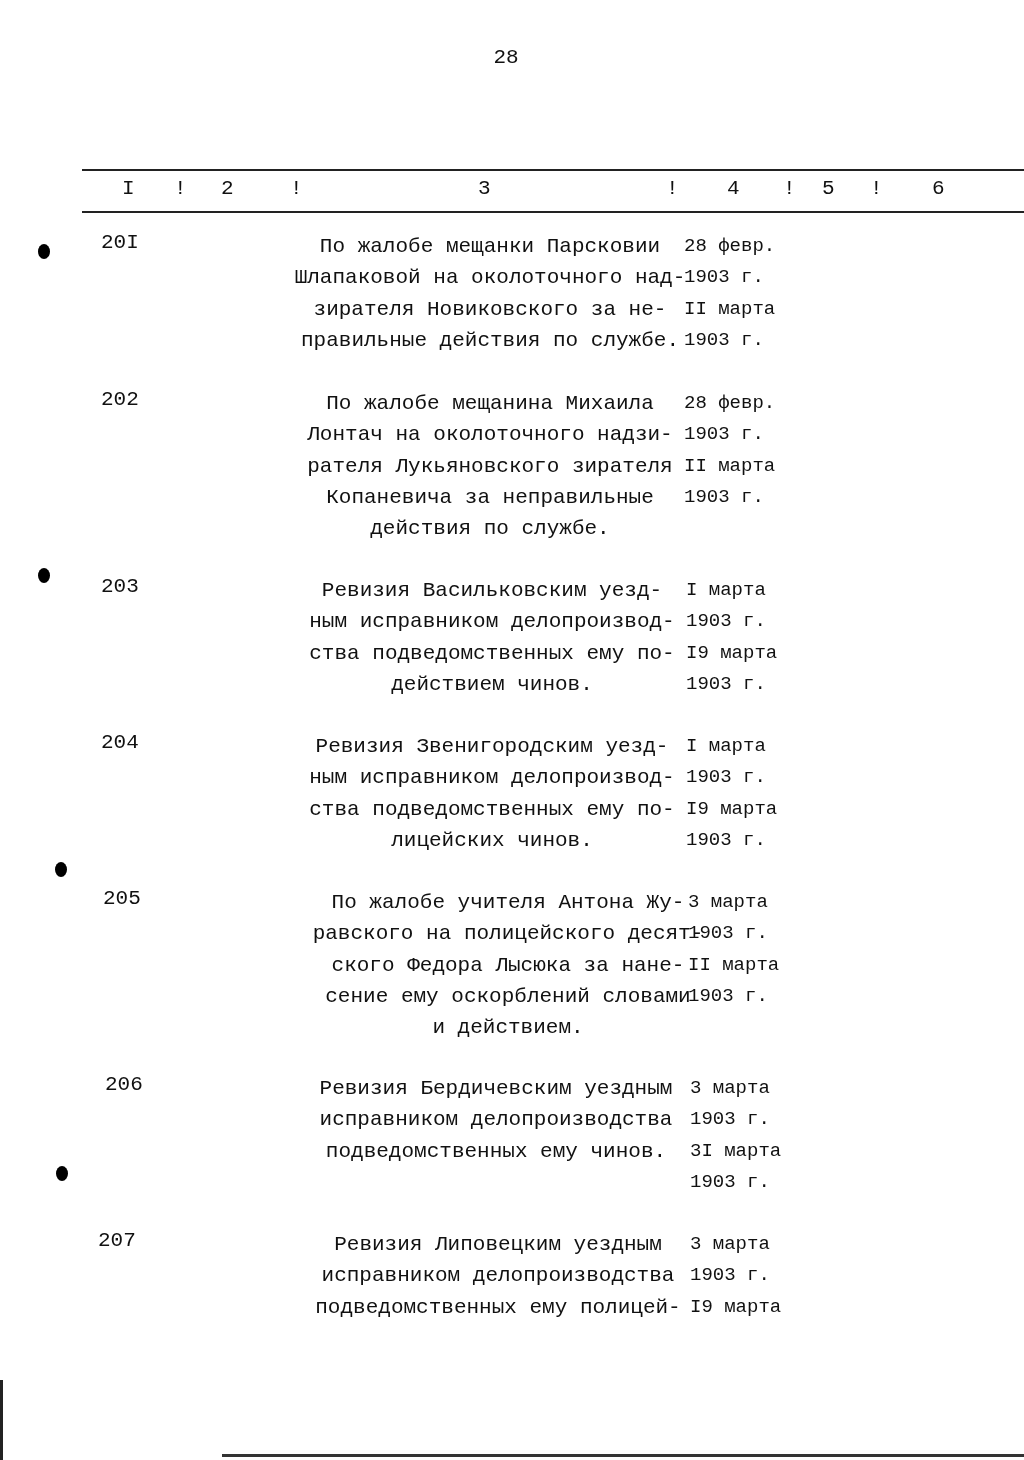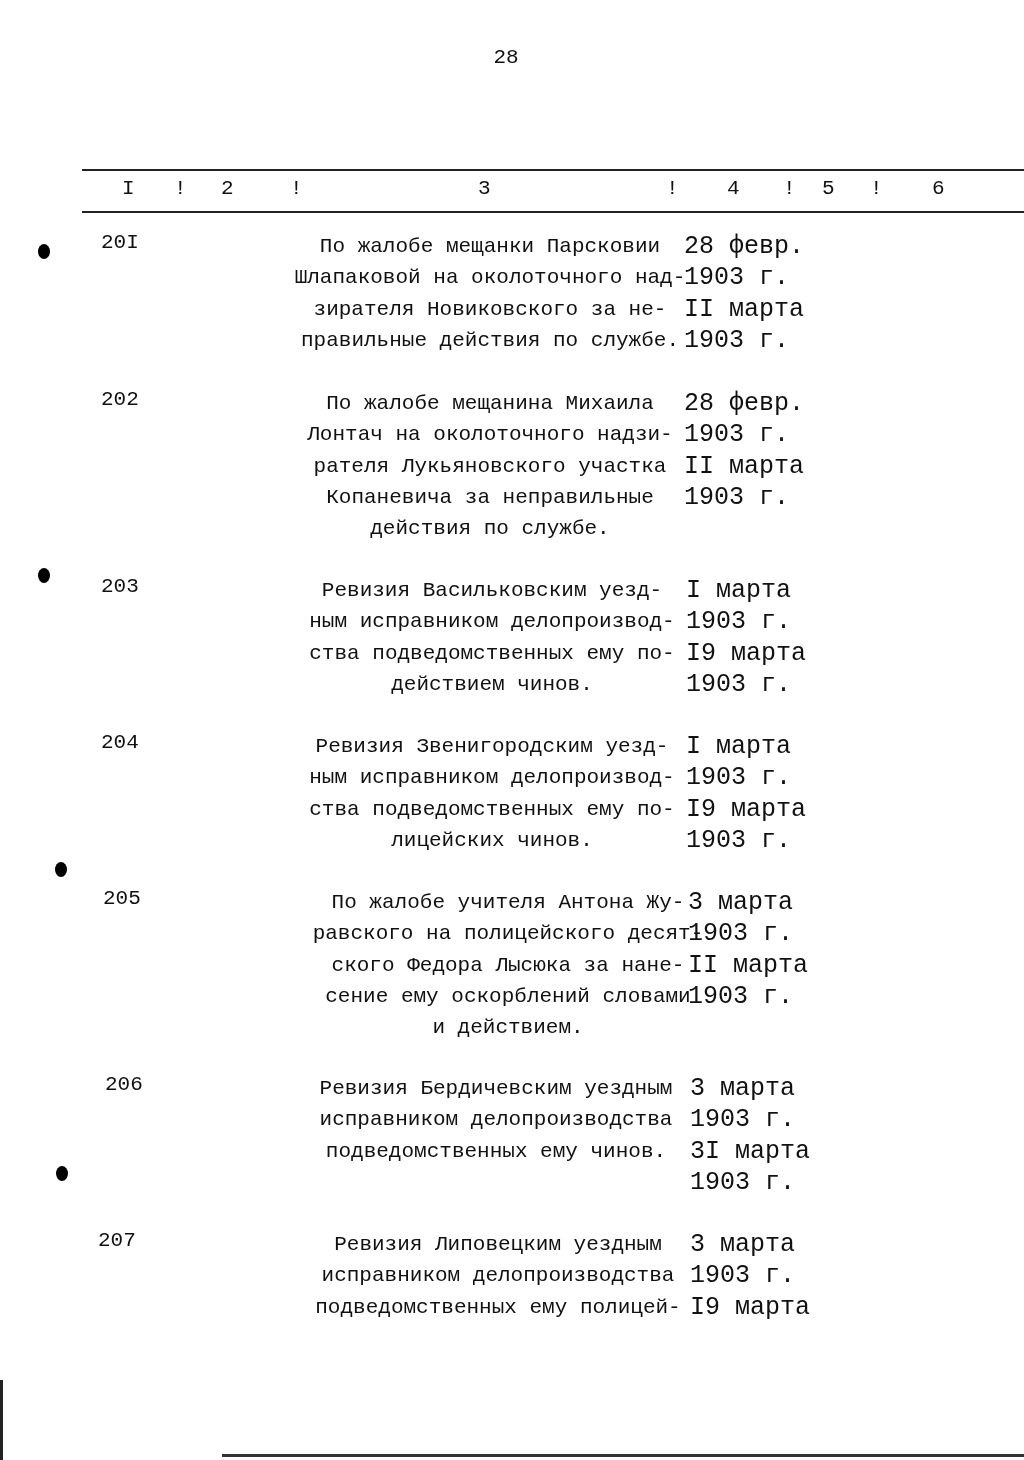--- a/index.html
+++ b/index.html
@@ -27,21 +27,21 @@
   .entry { position: absolute; left: 0; width: 1024px; }
   .entry-num {
     position: absolute; left: 101px; font-size: 21px; font-weight: normal;
   }
   .desc {
     position: absolute; left: 290px; width: 400px;
     font-size: 21px; line-height: 31.3px; white-space: pre; text-align: center;
   }
   .dates {
     position: absolute; left: 684px; width: 130px;
-    font-size: 25px; line-height: 31.3px; white-space: pre;
+    font-size: 19px; line-height: 31.3px; white-space: pre;
   }
   .punch {
     position: absolute; width: 12px; height: 15px; border-radius: 50%;
     background: #000;
   }
   .bottom-line {
     position: absolute; left: 222px; top: 1454px; width: 802px; height: 3px; background: #333;
   }
   .left-edge {
     position: absolute; left: 0; top: 1380px; width: 3px; height: 80px; background: #222;
@@ -77,21 +77,21 @@
   <div class="dates" style="left:684px">28 февр.
 1903 г.
 II марта
 1903 г.</div>
 </div>
 
 <div class="entry" style="top:388px">
   <span class="entry-num">202</span>
   <div class="desc" style="left:290px">По жалобе мещанина Михаила
 Лонтач на околоточного надзи-
-рателя Лукьяновского участка
+рателя Лукьяновского зирателя
 Копаневича за неправильные
 действия по службе.</div>
   <div class="dates" style="left:684px">28 февр.
 1903 г.
 II марта
 1903 г.</div>
 </div>
 
 <div class="entry" style="top:575px">
   <span class="entry-num">203</span>

